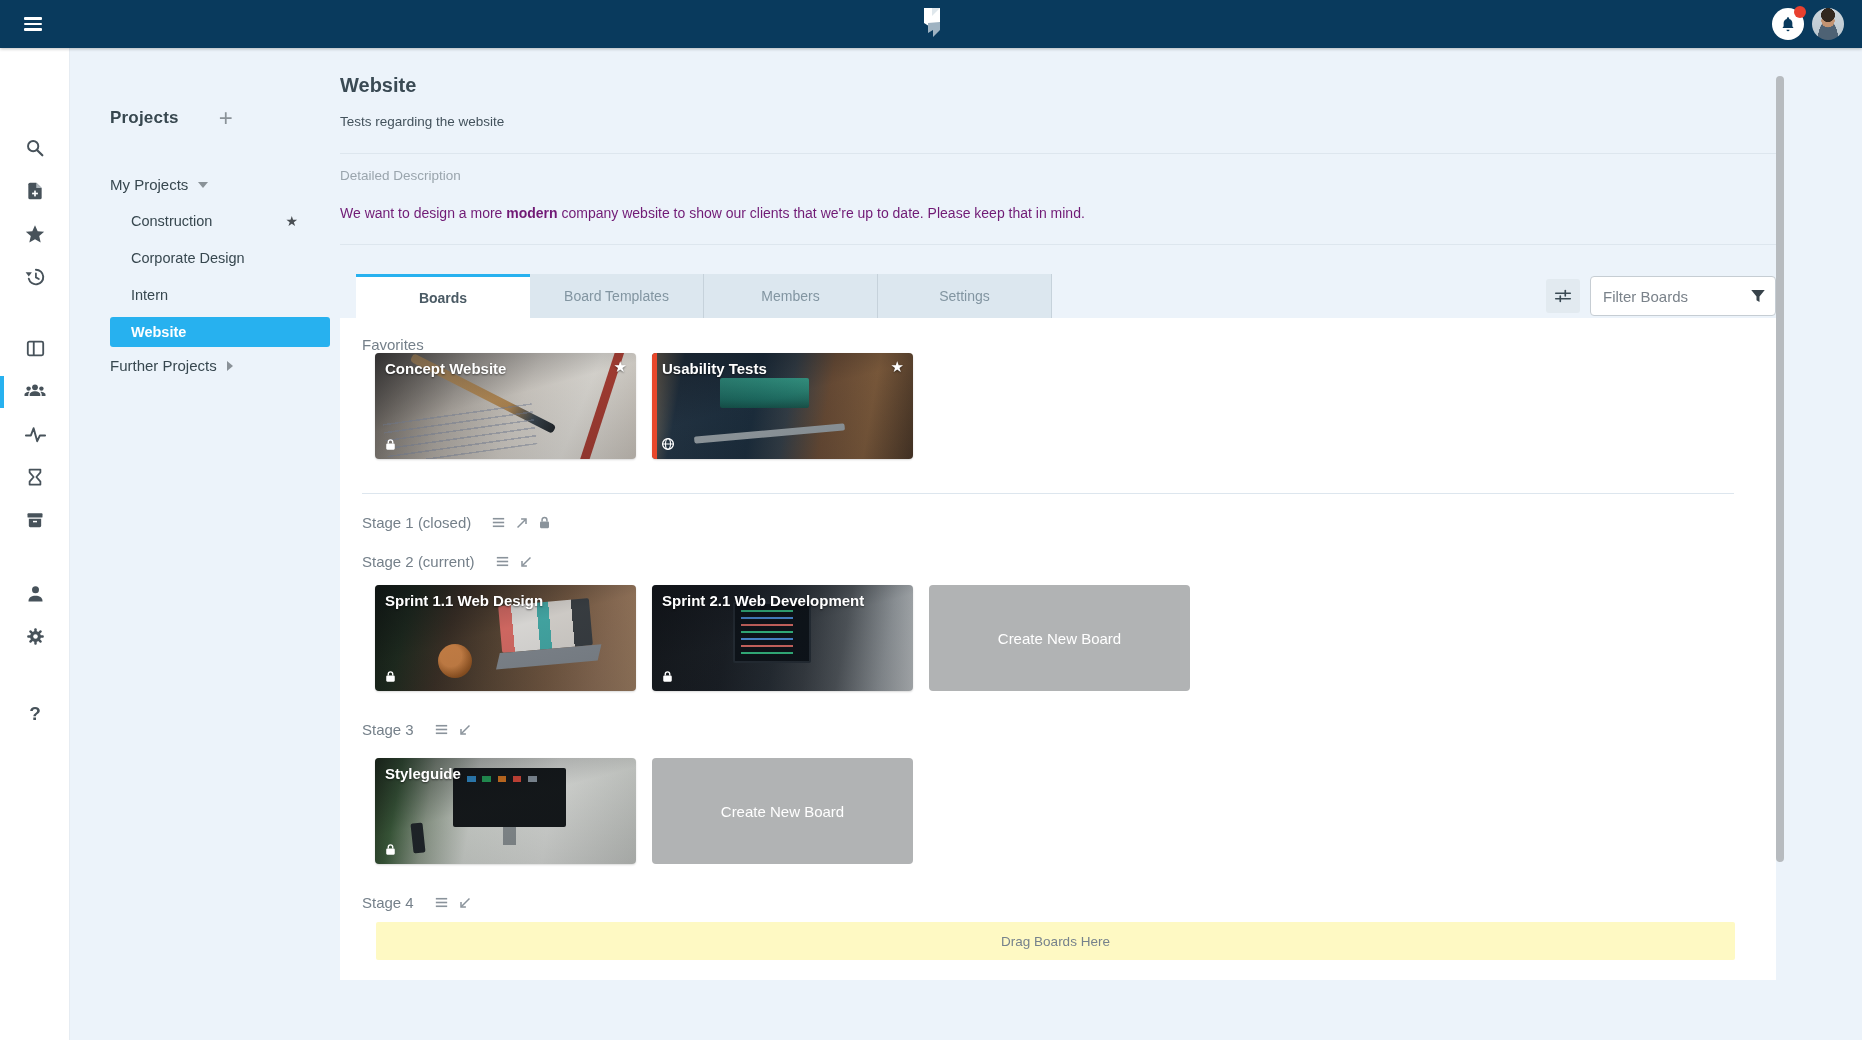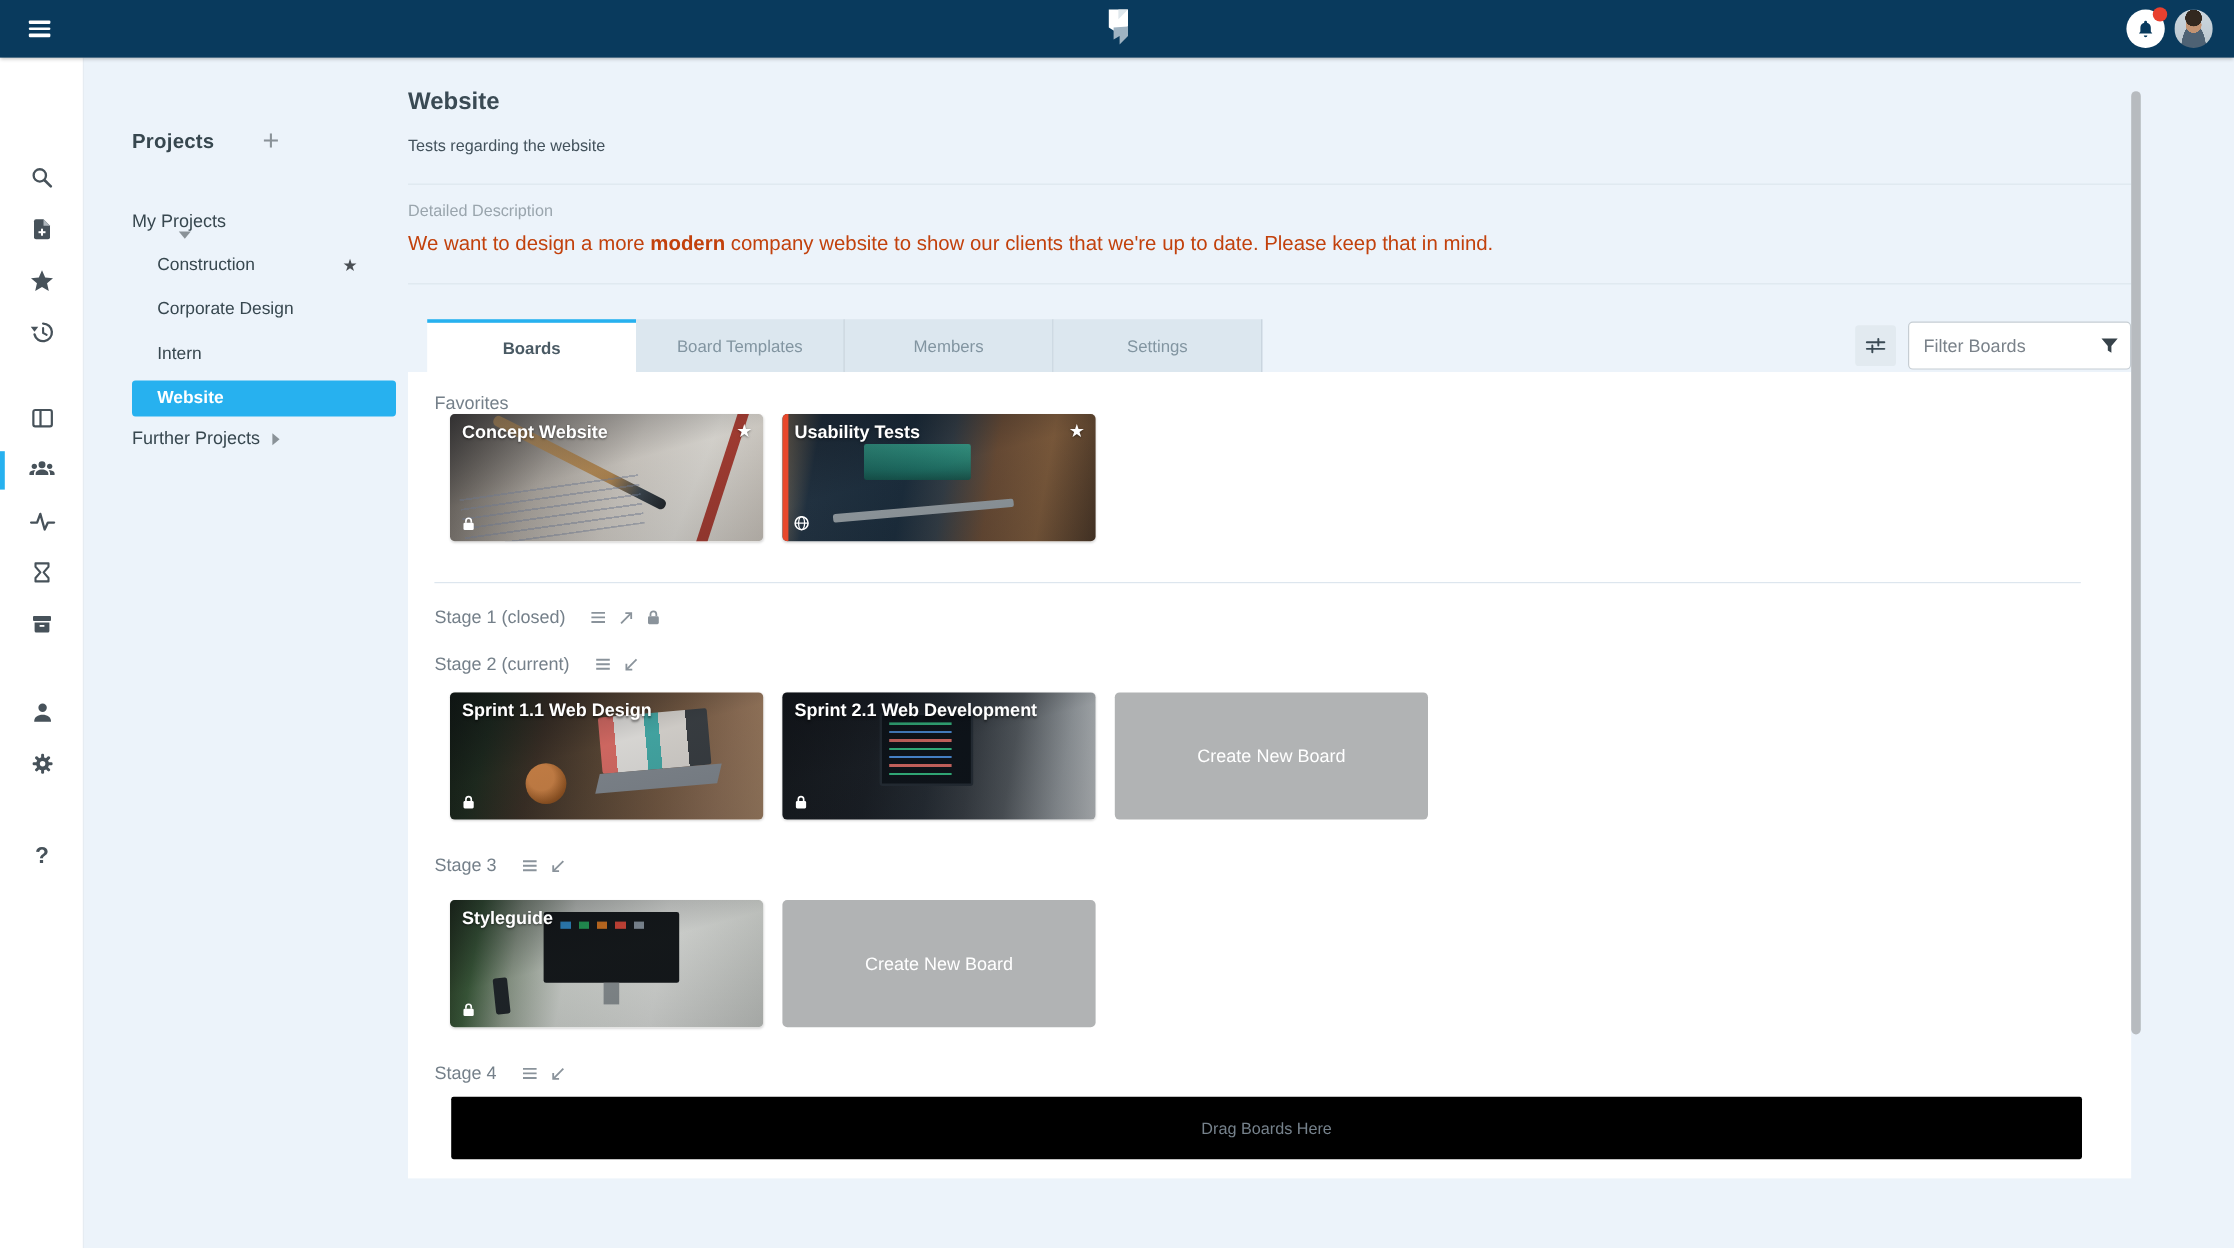--- a/index.html
+++ b/index.html
@@ -25,37 +25,37 @@
   .nav-ic{position:absolute;left:0;width:70px;height:36px;display:flex;align-items:center;justify-content:center;cursor:pointer;}
   .nav-ic svg{display:block;}
   .nav-ic .glyph{font-size:19px;font-weight:700;color:#47525a;line-height:1;}
   .active-bar{position:absolute;left:0;top:328px;width:4px;height:32px;background:#27b1ef;}
 
   
   .projects{position:absolute;left:70px;top:48px;width:270px;height:843px;}
   .proj-head{position:absolute;left:40px;top:60px;display:flex;align-items:center;}
   .proj-title{font-size:17px;font-weight:700;color:#37474f;letter-spacing:.2px;}
   .proj-add{margin-left:40px;font-size:24px;font-weight:400;color:#8a9298;cursor:pointer;line-height:18px;}
-  .tree-group{position:absolute;left:40px;top:128px;display:flex;align-items:center;cursor:pointer;flex-direction:column;}
+  .tree-group{position:absolute;left:40px;top:128px;display:flex;align-items:center;cursor:pointer;}
   .tree-group-label{font-size:15px;color:#37474f;}
   .caret-down{width:0;height:0;border-left:5px solid transparent;border-right:5px solid transparent;border-top:6px solid #8a9298;margin-left:10px;}
   .caret-right{width:0;height:0;border-top:5px solid transparent;border-bottom:5px solid transparent;border-left:6px solid #8a9298;margin-left:10px;}
   .tree-item{position:absolute;left:52px;width:236px;height:30px;display:flex;align-items:center;font-size:14.5px;color:#37474f;cursor:pointer;padding-left:9px;}
   .tree-item .star{margin-left:auto;margin-right:60px;font-size:14px;color:#4a4f54;}
   .tree-item.selected{left:40px;width:220px;background:#27b1ef;border-radius:3px;color:#fff;font-weight:700;padding-left:21px;}
   .tree-footer{position:absolute;left:40px;top:309px;display:flex;align-items:center;font-size:15px;color:#37474f;cursor:pointer;}
 
   
   .content{position:absolute;left:340px;top:48px;width:1436px;height:992px;}
   .page-title{margin:0;padding-top:26px;font-size:20px;font-weight:700;color:#3a4a54;}
   .page-sub{margin-top:17px;font-size:13.5px;color:#43525c;}
   .hr{height:1px;background:#dde6ee;}
   .hr1{margin-top:24px;}
   .desc-label{margin-top:14px;font-size:13.5px;color:#9aa5ad;}
-  .desc-text{margin-top:10px;font-size:17px;color:#c2410c;}
+  .desc-text{margin-top:22px;font-size:14px;color:#701a75;}
   .desc-text b{font-weight:700;}
   .hr2{margin-top:23px;}
 
   .tabrow{position:relative;margin-top:29px;height:44px;display:flex;align-items:stretch;margin-left:16px;}
   .tab{width:174px;display:flex;align-items:center;justify-content:center;font-size:14px;cursor:pointer;}
   .tab.active{background:#fff;border-top:3px solid #27b1ef;color:#4a5a64;font-weight:700;}
   .tab.inactive{background:#dce7ef;color:#8295a1;border-right:1px solid rgba(130,149,161,.25);}
   .toolbar{position:absolute;right:0;top:0;height:44px;display:flex;align-items:center;}
   .tune-btn{width:34px;height:34px;background:#e2eaf0;border-radius:3px;display:flex;align-items:center;justify-content:center;cursor:pointer;margin-right:10px;}
   .filter-box{position:relative;width:186px;height:40px;}
@@ -107,21 +107,21 @@
 
   .ph-styleguide{background:linear-gradient(100deg,#24341f 0%,#3c5c3b 10%,#93a08f 22%,#d8dcd6 38%,#e6e8e4 66%,#cfd2cd 100%);}
   .ph-styleguide .monitor{left:30%;top:9%;width:43%;height:56%;background:#15191b;border-radius:2px;}
   .ph-styleguide .monitor::before{content:"";position:absolute;left:12%;top:14%;width:76%;height:10%;
      background:linear-gradient(90deg,#3498db 0 10%,rgba(0,0,0,0) 10% 18%,#27ae60 18% 28%,rgba(0,0,0,0) 28% 36%,#e67e22 36% 46%,rgba(0,0,0,0) 46% 54%,#e74c3c 54% 64%,rgba(0,0,0,0) 64% 72%,#8e9aa5 72% 82%,rgba(0,0,0,0) 82% 100%);}
   .ph-styleguide .monitor::after{content:"";position:absolute;left:44%;top:100%;width:12%;height:30%;background:#8f9698;}
   .ph-styleguide .phone{left:14%;bottom:10%;width:12px;height:30px;background:#20262a;border-radius:2px;transform:rotate(-6deg);}
 
   .create-card{width:261px;height:106px;border-radius:4px;background:#b1b3b4;display:flex;align-items:center;justify-content:center;
      color:#fff;font-size:15px;cursor:pointer;}
-  .dropzone{margin-left:36px;width:1359px;height:52px;background:#000000;border-radius:2px;display:flex;align-items:center;justify-content:center;
+  .dropzone{margin-left:36px;width:1359px;height:38px;background:#fef9c3;border-radius:2px;display:flex;align-items:center;justify-content:center;
      font-size:13.5px;color:#76828c;}
 
   .scroll-thumb{position:absolute;left:1776px;top:76px;width:8px;height:786px;border-radius:4px;background:#b7bbbf;cursor:pointer;z-index:25;}
 </style>
 </head>
 <body>
 
 <div id="app">
 
   <div class="topbar">

